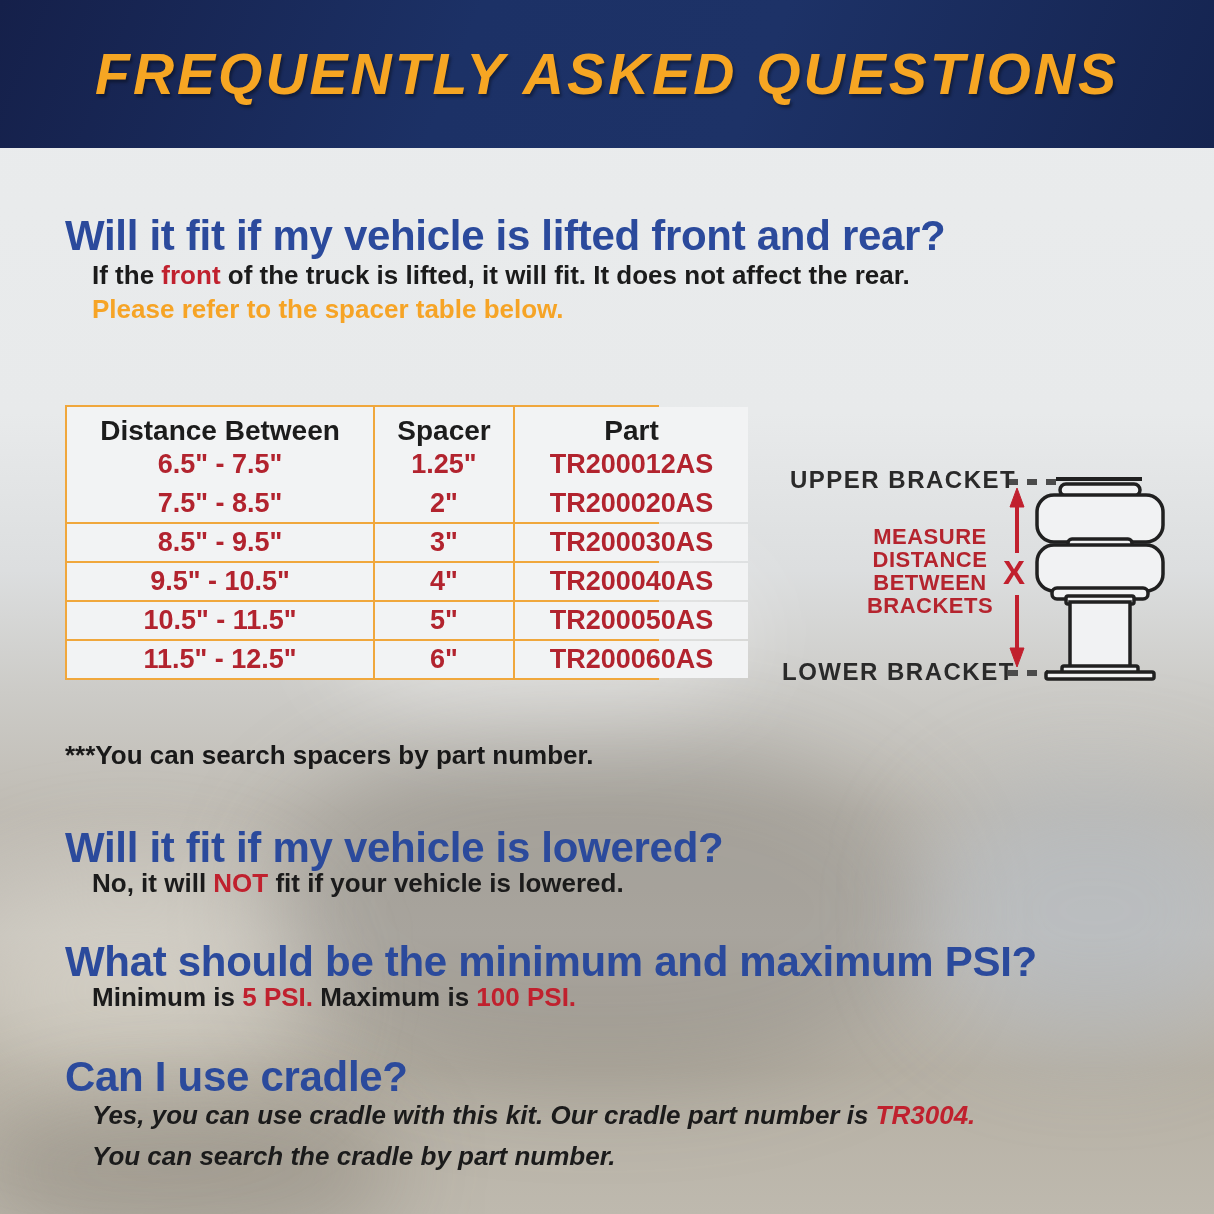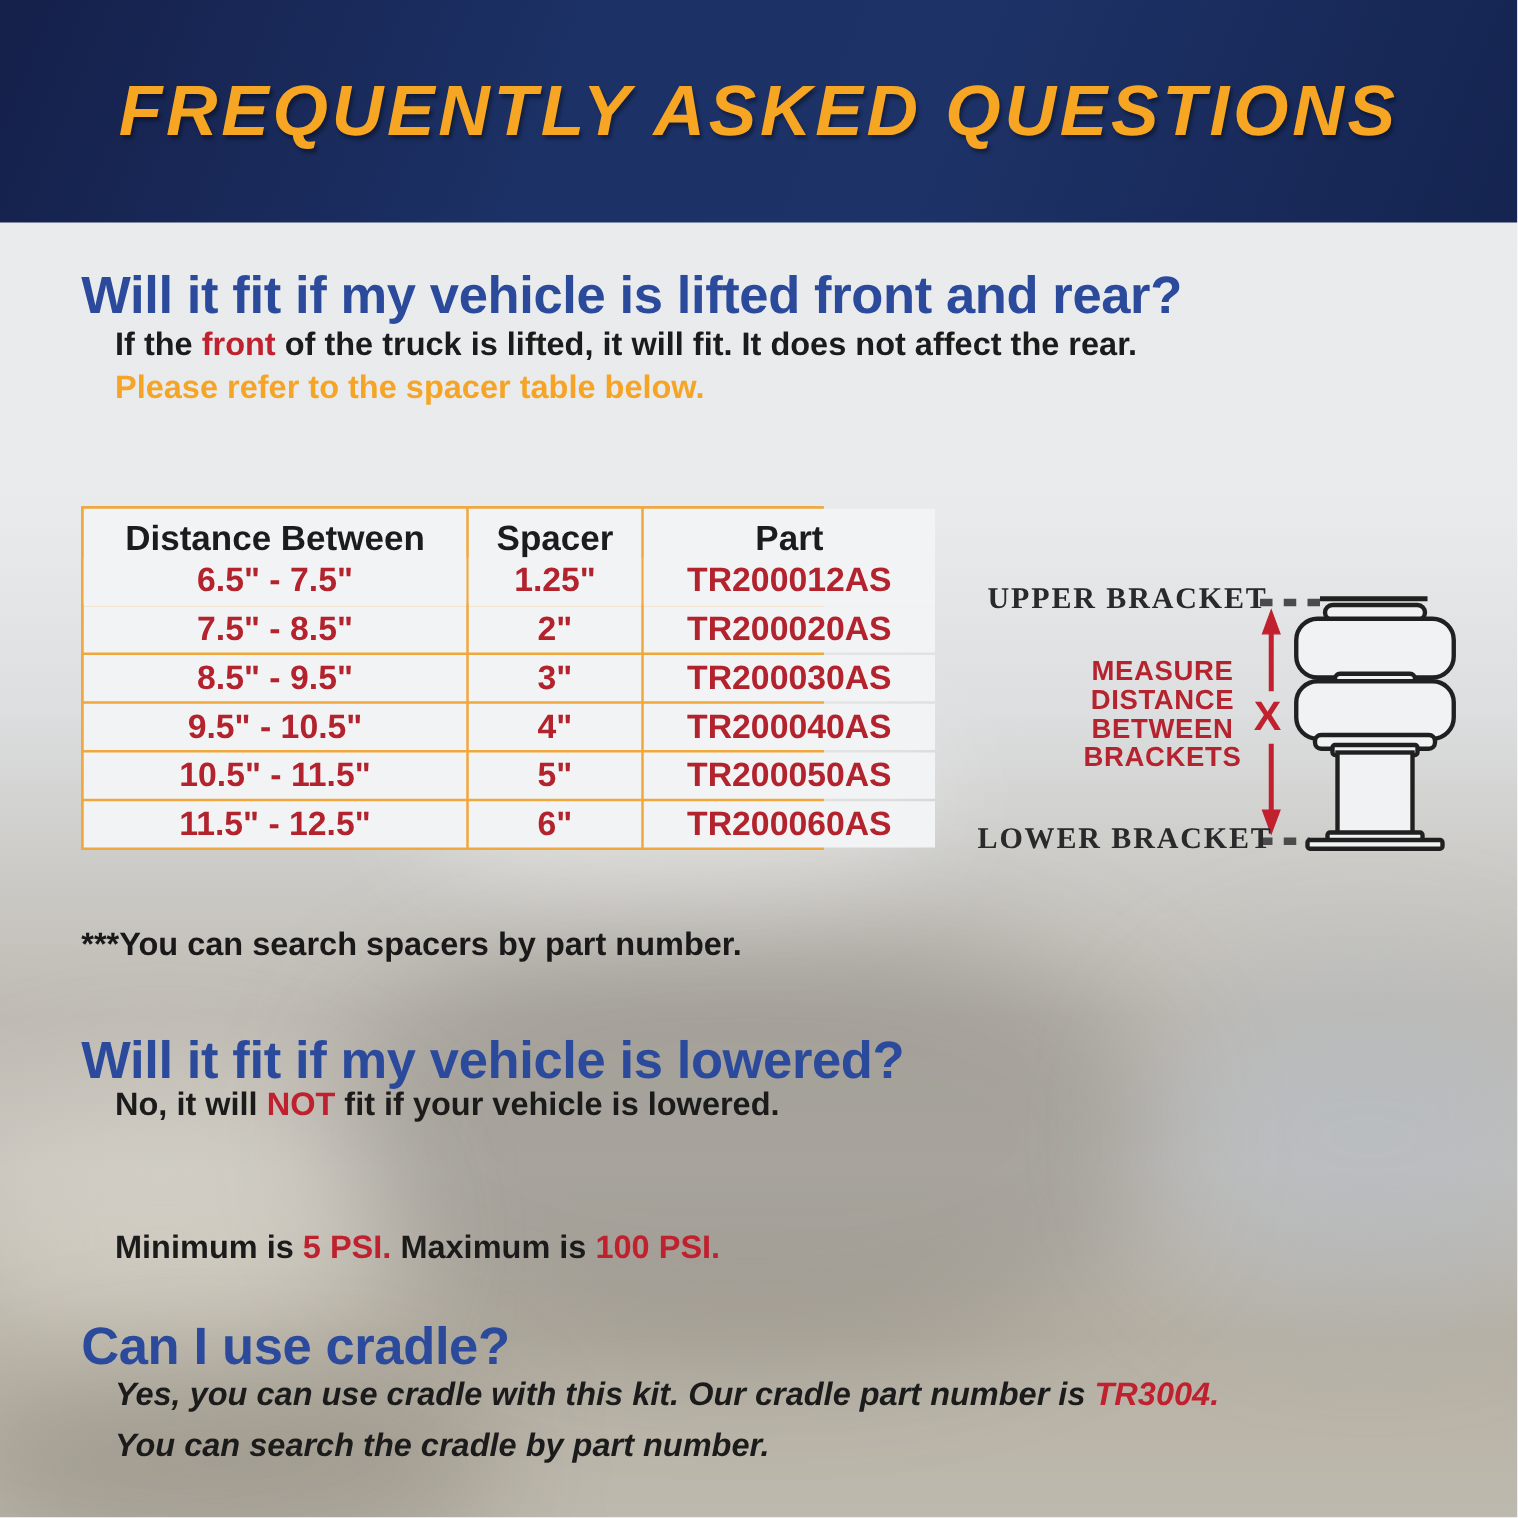--- a/index.html
+++ b/index.html
@@ -11,21 +11,21 @@
     background:linear-gradient(180deg,#eaeced 0%,#e8eaeb 34%,#dcdedf 47%,#cccbc7 57%,#bfbbb3 67%,#c4c0b9 77%,#b6b0a4 88%,#beb9ae 100%);
   }
   .blob{position:absolute;border-radius:45%;pointer-events:none;}
   .blob1{left:270px;top:740px;width:660px;height:340px;background:rgba(104,99,93,.30);filter:blur(48px);}
   .blob2{left:930px;top:780px;width:330px;height:260px;background:rgba(176,186,199,.45);filter:blur(50px);}
   .blob3{left:-40px;top:880px;width:340px;height:220px;background:rgba(223,218,208,.55);filter:blur(55px);}
   .blob4{left:-30px;top:1090px;width:430px;height:160px;background:rgba(96,91,80,.28);filter:blur(45px);}
   .blob5{left:330px;top:540px;width:420px;height:180px;background:rgba(255,255,255,.35);filter:blur(45px);}
 
   .banner{
-    position:absolute;left:0;top:0;width:1214px;height:178px;
+    position:absolute;left:0;top:0;width:1214px;height:148px;
     background:linear-gradient(112deg,#15204a 0%,#1c3166 38%,#1d3267 62%,#152450 100%);
     display:flex;align-items:center;justify-content:center;
   }
   .banner h1{
     margin:0;
     font-size:57px;font-weight:bold;font-style:italic;
     letter-spacing:3px;color:#f6a623;
     text-shadow:2px 3px 3px rgba(0,0,0,.35);
     white-space:nowrap;
   }
@@ -70,21 +70,21 @@
   .table-note{
     position:absolute;left:65px;top:740px;
     font-size:26px;font-weight:bold;color:#191919;white-space:nowrap;margin:0;text-align:right;
   }
 
   
   .diagram{position:absolute;left:790px;top:455px;width:424px;height:250px;}
   .diagram svg{position:absolute;left:0;top:0;}
   .bracket-label{
     position:absolute;width:215px;text-align:right;
-    font-size:24px;font-weight:600;letter-spacing:1.5px;color:#2a2a2a;white-space:nowrap;font-family:Liberation Serif, serif;
+    font-size:24px;font-weight:600;letter-spacing:1.5px;color:#2a2a2a;white-space:nowrap;
   }
   .upper-label{left:0;top:11px;}
   .lower-label{left:-8px;top:203px;}
   .measure-text{
     position:absolute;left:70px;top:70px;width:140px;
     text-align:center;font-size:22px;font-weight:bold;
     letter-spacing:.5px;line-height:23px;color:#b5242e;
   }
   .x-marker{
     position:absolute;left:204px;top:101px;width:40px;
@@ -188,20 +188,21 @@
       <div>BRACKETS</div>
     </div>
     <div class="x-marker">X</div>
   </div>
 
   <h2 class="q-heading" style="top:824px;">Will it fit if my vehicle is lowered?</h2>
   <div class="answer" style="top:866px;">
     <div><span>No, it will </span><span class="red">NOT</span><span> fit if your vehicle is lowered.</span></div>
   </div>
 
+  <h2 class="q-heading" style="top:938px;">What should be the minimum and maximum PSI?</h2>
   <div class="answer" style="top:980px;">
     <div><span>Minimum is </span><span class="red">5 PSI.</span><span> Maximum is </span><span class="red">100 PSI.</span></div>
   </div>
 
   <h2 class="q-heading" style="top:1053px;">Can I use cradle?</h2>
   <div class="answer" style="top:1095px;line-height:41px;font-style:italic;">
     <div><span>Yes, you can use cradle with this kit. Our cradle part number is </span><span class="red">TR3004.</span></div>
     <div>You can search the cradle by part number.</div>
   </div>
 

